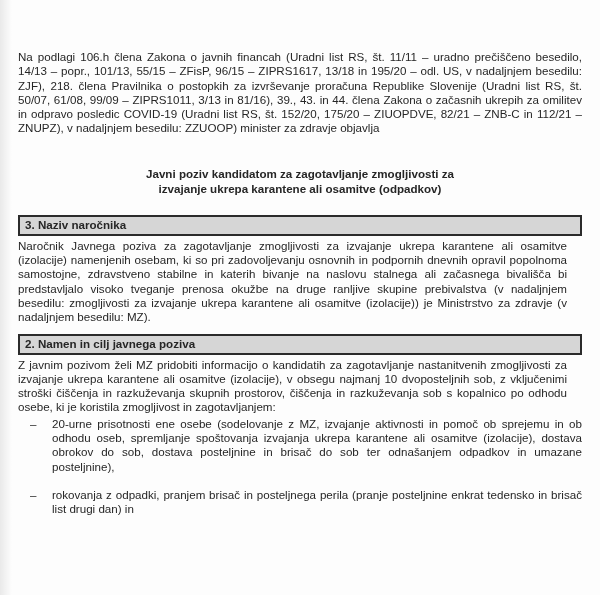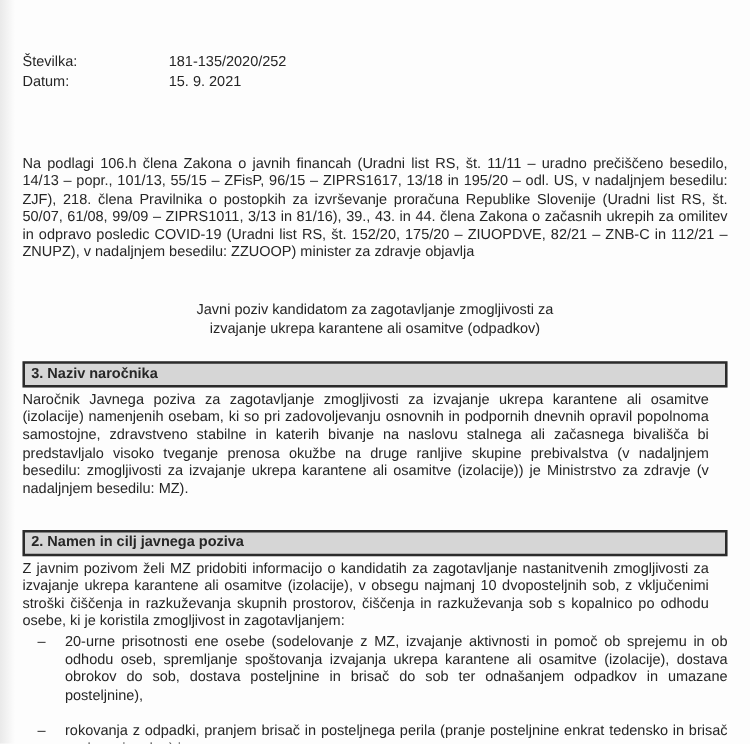--- a/index.html
+++ b/index.html
@@ -35,32 +35,32 @@
   .meta-row{display:flex;line-height:16px;}
   .meta-label{width:117px;flex:0 0 117px;}
   .meta-value{flex:1;}
   .legal-basis{
     margin:50px 0 0 0;
     text-align:justify;
   }
   .doc-title{
     margin-top:30px;
     text-align:center;
-    font-weight:normal;
+    font-weight:bold;
     line-height:15px;
   }
   .sec-head{
     background:var(--heading-bg);
     border:2px solid var(--heading-border);
     font-weight:bold;
     padding:1px 5px 2px 5px;
     line-height:14px;
   }
   .sec-head.first{margin-top:19px;}
-  .sec-head.second{margin-top:25px;}
+  .sec-head.second{margin-top:9px;}
   .sec-body{
     margin:3px 15px 0 0;
     text-align:justify;
   }
   .bullets{margin-top:2px;}
   .bullet{
     display:flex;
     align-items:flex-start;
   }
   .bullet + .bullet{margin-top:14px;}
@@ -74,30 +74,20 @@
     text-align:justify;
   }
 </style>
 </head>
 <body>
 
 <div class="page">
   <div class="edge-shade"></div>
   <div class="content">
 
-    <div class="meta">
-      <div class="meta-row">
-        <span class="meta-label">Številka:</span>
-        <span class="meta-value">181-135/2020/252</span>
-      </div>
-      <div class="meta-row">
-        <span class="meta-label">Datum:</span>
-        <span class="meta-value">15. 9. 2021</span>
-      </div>
-    </div>
 
     <p class="legal-basis">Na podlagi 106.h člena Zakona o javnih financah (Uradni list RS, št. 11/11 – uradno prečiščeno besedilo, 14/13 – popr., 101/13, 55/15 – ZFisP, 96/15 – ZIPRS1617, 13/18 in 195/20 – odl. US, v nadaljnjem besedilu: ZJF), 218. člena Pravilnika o postopkih za izvrševanje proračuna Republike Slovenije (Uradni list RS, št. 50/07, 61/08, 99/09 – ZIPRS1011, 3/13 in 81/16), 39., 43. in 44. člena Zakona o začasnih ukrepih za omilitev in odpravo posledic COVID-19 (Uradni list RS, št. 152/20, 175/20 – ZIUOPDVE, 82/21 – ZNB-C in 112/21 – ZNUPZ), v nadaljnjem besedilu: ZZUOOP) minister za zdravje objavlja</p>
 
     <div class="doc-title">
       <div>Javni poziv kandidatom za zagotavljanje zmogljivosti za</div>
       <div>izvajanje ukrepa karantene ali osamitve (odpadkov)</div>
     </div>
 
     <div class="sec-head first">3. Naziv naročnika</div>
     <p class="sec-body">Naročnik Javnega poziva za zagotavljanje zmogljivosti za izvajanje ukrepa karantene ali osamitve (izolacije) namenjenih osebam, ki so pri zadovoljevanju osnovnih in podpornih dnevnih opravil popolnoma samostojne, zdravstveno stabilne in katerih bivanje na naslovu stalnega ali začasnega bivališča bi predstavljalo visoko tveganje prenosa okužbe na druge ranljive skupine prebivalstva (v nadaljnjem besedilu: zmogljivosti za izvajanje ukrepa karantene ali osamitve (izolacije)) je Ministrstvo za zdravje (v nadaljnjem besedilu: MZ).</p>
@@ -105,18 +95,18 @@
     <div class="sec-head second">2. Namen in cilj javnega poziva</div>
     <p class="sec-body">Z javnim pozivom želi MZ pridobiti informacijo o kandidatih za zagotavljanje nastanitvenih zmogljivosti za izvajanje ukrepa karantene ali osamitve (izolacije), v obsegu najmanj 10 dvoposteljnih sob, z vključenimi stroški čiščenja in razkuževanja skupnih prostorov, čiščenja in razkuževanja sob s kopalnico po odhodu osebe, ki je koristila zmogljivost in zagotavljanjem:</p>
 
     <div class="bullets">
       <div class="bullet">
         <span class="bullet-dash">–</span>
         <span class="bullet-text">20-urne prisotnosti ene osebe (sodelovanje z MZ, izvajanje aktivnosti in pomoč ob sprejemu in ob odhodu oseb, spremljanje spoštovanja izvajanja ukrepa karantene ali osamitve (izolacije), dostava obrokov do sob, dostava posteljnine in brisač do sob ter odnašanjem odpadkov in umazane posteljnine),</span>
       </div>
       <div class="bullet">
         <span class="bullet-dash">–</span>
-        <span class="bullet-text">rokovanja z odpadki, pranjem brisač in posteljnega perila (pranje posteljnine enkrat tedensko in brisač vsak poziva dan) in</span>
+        <span class="bullet-text">rokovanja z odpadki, pranjem brisač in posteljnega perila (pranje posteljnine enkrat tedensko in brisač list drugi dan) in</span>
       </div>
     </div>
 
   </div>
 </div>
 
 </body></html>

